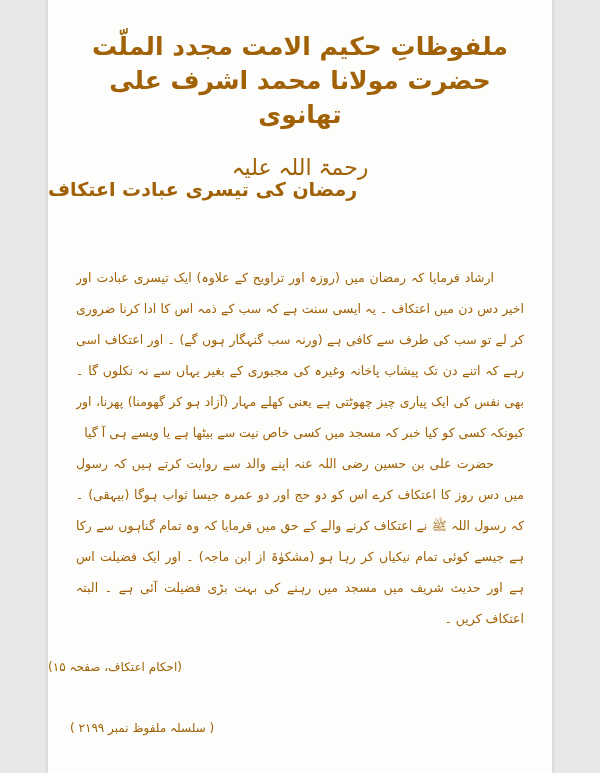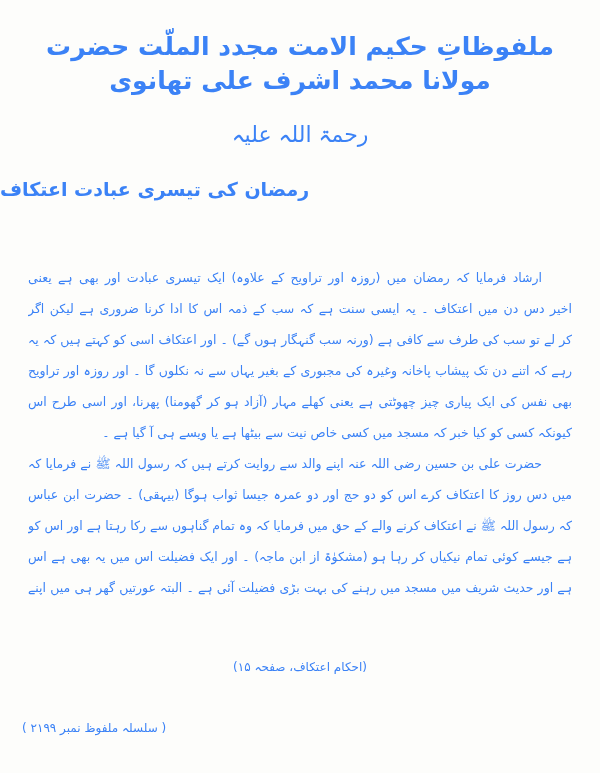--- a/index.html
+++ b/index.html
@@ -2,25 +2,25 @@
 <html lang="ur" dir="rtl"><head>
 <meta charset="utf-8">
 <style>
   html, body {
     margin: 0;
     padding: 0;
     background: #e8e8e6;
   }
   .page {
     position: relative;
-    width: 600px;
+    width: 504px;
     height: 773px;
     margin: 0 auto;
     background: #fdfdfb;
-    color: #3b82f6;
+    color: #a16207;
     font-family: "DejaVu Sans", sans-serif;
     direction: rtl;
     overflow: hidden;
     box-shadow: 0 0 4px rgba(0,0,0,0.15);
   }
   .title-block {
     position: absolute;
     top: 30px;
     right: 0;
     left: 0;
@@ -68,21 +68,21 @@
   }
   .line.last {
     text-align: right;
     text-align-last: right;
   }
   .citation {
     position: absolute;
     top: 660px;
     right: 0;
     left: 0;
-    text-align: center;
+    text-align: left;
     font-size: 12px;
   }
   .series-note {
     position: absolute;
     top: 694px;
     left: 22px;
     font-size: 12px;
     direction: rtl;
     margin-top: 27px;
   }
@@ -109,20 +109,21 @@
       <div class="line">بھی نفس کی ایک پیاری چیز چھوٹتی ہے یعنی کھلے مہار (آزاد ہو کر گھومنا) پھرنا، اور اسی طرح اس میں بھی دکھلاوا نہیں ہو سکتا</div>
       <div class="line last">کیونکہ کسی کو کیا خبر کہ مسجد میں کسی خاص نیت سے بیٹھا ہے یا ویسے ہی آ گیا ہے ۔</div>
     </div>
 
     <div>
       <div class="line indent">حضرت علی بن حسین رضی اللہ عنہ اپنے والد سے روایت کرتے ہیں کہ رسول اللہ ﷺ نے فرمایا کہ جو شخص رمضان</div>
       <div class="line">میں دس روز کا اعتکاف کرے اس کو دو حج اور دو عمرہ جیسا ثواب ہوگا (بیہقی) ۔ حضرت ابن عباس رضی اللہ عنہ سے روایت ہے</div>
       <div class="line">کہ رسول اللہ ﷺ نے اعتکاف کرنے والے کے حق میں فرمایا کہ وہ تمام گناہوں سے رکا رہتا ہے اور اس کو ثواب ایسا ملتا</div>
       <div class="line">ہے جیسے کوئی تمام نیکیاں کر رہا ہو (مشکوٰۃ از ابن ماجہ) ۔ اور ایک فضیلت اس میں یہ بھی ہے اس میں مسجد میں حاضر رہنا پڑتا</div>
       <div class="line">ہے اور حدیث شریف میں مسجد میں رہنے کی بہت بڑی فضیلت آئی ہے ۔ البتہ عورتیں گھر ہی میں اپنے نماز پڑھنے کی جگہ</div>
+      <div class="line last">اعتکاف کریں ۔</div>
     </div>
 
   </div>
 
   <div class="citation">(احکام اعتکاف، صفحہ ۱۵)</div>
 
   <div class="series-note">( سلسلہ ملفوظ نمبر ۲۱۹۹ )</div>
 
 </div>
 

